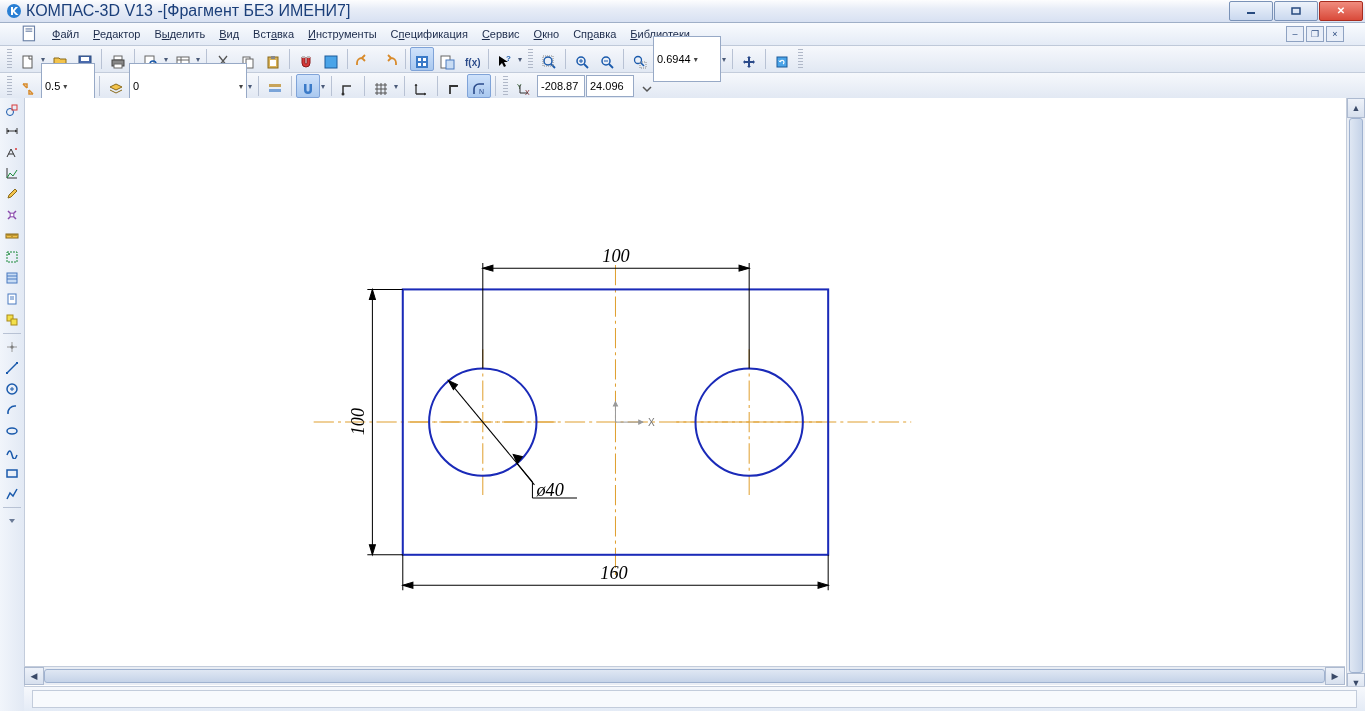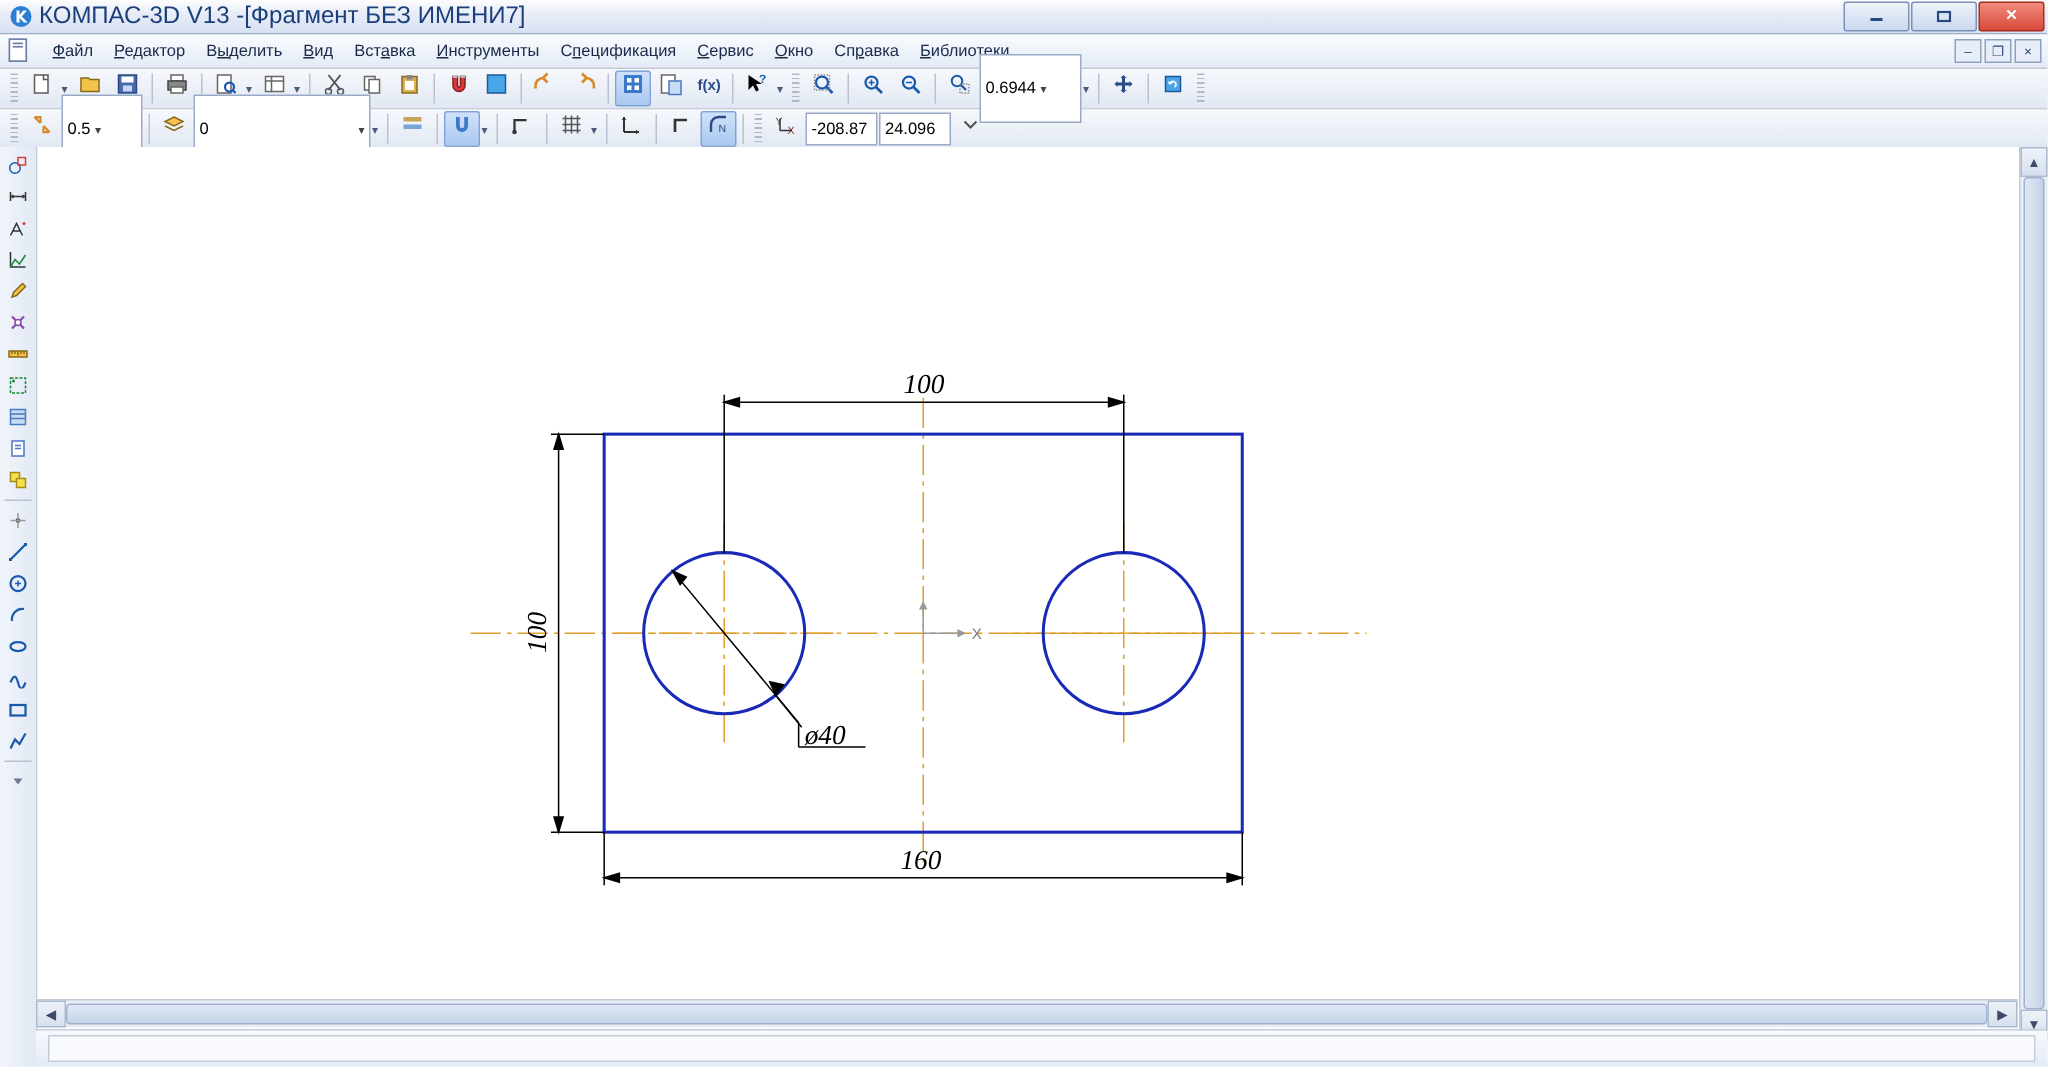--- a/index.html
+++ b/index.html
@@ -3,28 +3,28 @@
 <meta charset="utf-8">
 <style>
 html,body{margin:0;padding:0;width:1365px;height:711px;font-family:"Segoe UI",Tahoma,sans-serif;font-size:11px;background:#f0f0f0;overflow:hidden}
 .titlebar{height:22px;background:linear-gradient(#fdfdfe,#e8edf7 40%,#d8e1f2);display:flex;align-items:center;padding:0 2px;border-bottom:1px solid #9fafc7}
 .titlebar .app-icon{width:16px;height:16px;margin:0 4px;display:flex;align-items:center;justify-content:center}
 .titlebar .title{color:#1b3f7a;font-size:16px;flex:0 0 auto}
 .titlebar .doc{color:#1b3f7a;font-size:16px}
 .titlebar .space{flex:1}
 .win-btn{width:42px;height:18px;margin-left:1px;border:1px solid #7a92b7;border-radius:2px;background:linear-gradient(#eef3fb,#cad8ef);display:flex;align-items:center;justify-content:center;color:#274a7f;font-size:10px;line-height:1}
 .win-btn.close{background:linear-gradient(#f08c7e,#d94a3a);border-color:#a82c1f;color:#fff;font-weight:bold}
-.menubar{height:22px;background:linear-gradient(#f9fbfe,#e4ebf6);border-bottom:1px solid #bfc9d9;display:flex;align-items:center;padding:0 4px}
+.menubar{height:22px;background:linear-gradient(#f9fbfe,#e4ebf6);border-bottom:1px solid #bfc9d9;display:flex;align-items:center;padding:0 21px}
 .sys-ico{width:18px;height:18px;margin-right:6px}
 .menu-item{padding:2px 7px;color:#1b2a4a}
 .menu-item u{text-decoration:underline}
 .menubar .space{flex:1}
 .mdi-btn{width:16px;height:14px;margin-left:2px;background:#e8eef8;border:1px solid #8ea2c2;display:flex;align-items:center;justify-content:center;font-size:9px;color:#2a4a7f}
 .toolbar{height:26px;background:linear-gradient(#f6f8fc,#e1e8f3);border-bottom:1px solid #c3ccdb;display:flex;align-items:center;padding:0 4px;gap:1px}
-.tbtn{width:22px;height:22px;display:flex;align-items:flex-start;justify-content:center;border:1px solid transparent;border-radius:2px}
+.tbtn{width:22px;height:22px;display:flex;align-items:flex-end;justify-content:center;border:1px solid transparent;border-radius:2px}
 .tbtn svg{width:16px;height:16px}
 .sep{width:1px;height:20px;background:#b8c2d4;margin:0 3px}
 .dd{width:8px;text-align:center;color:#4a5a78;font-size:8px;margin-left:-2px}
 .grip{width:5px;height:20px;background:repeating-linear-gradient(180deg,#b0b8c8 0 1px,transparent 1px 3px);margin:0 3px}
 .combo{height:20px;border:1px solid #97a9c6;background:#fff;display:flex;align-items:center;padding:12px 3px;font-size:11px}
 .combo .arr{margin-left:3px;font-size:8px;color:#444}
 .numbox{height:20px;border:1px solid #97a9c6;background:#fff;padding:0 3px;display:flex;align-items:center;font-size:11px;min-width:40px;justify-content:flex-start}
 .workspace{position:absolute;top:98px;left:0;right:0;bottom:0;display:flex}
 .vtool{width:24px;background:linear-gradient(90deg,#f1f5fb,#e2e9f4);border-right:1px solid #c3ccdb;display:flex;flex-direction:column;align-items:center;padding-top:2px;gap:1px}
 .vbtn{width:20px;height:18px;display:flex;align-items:center;justify-content:center;border:1px solid transparent;border-radius:2px}

